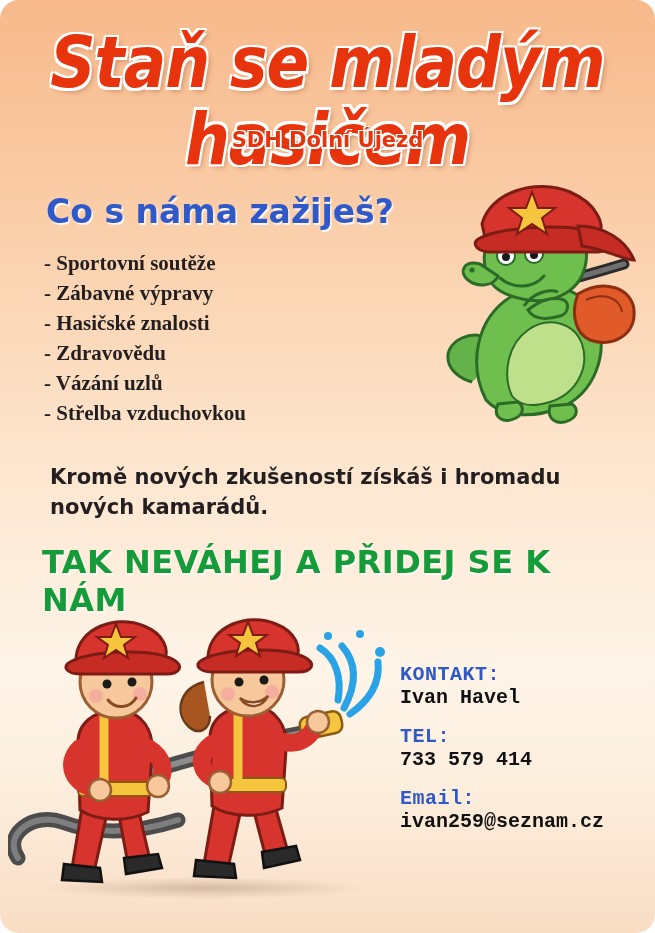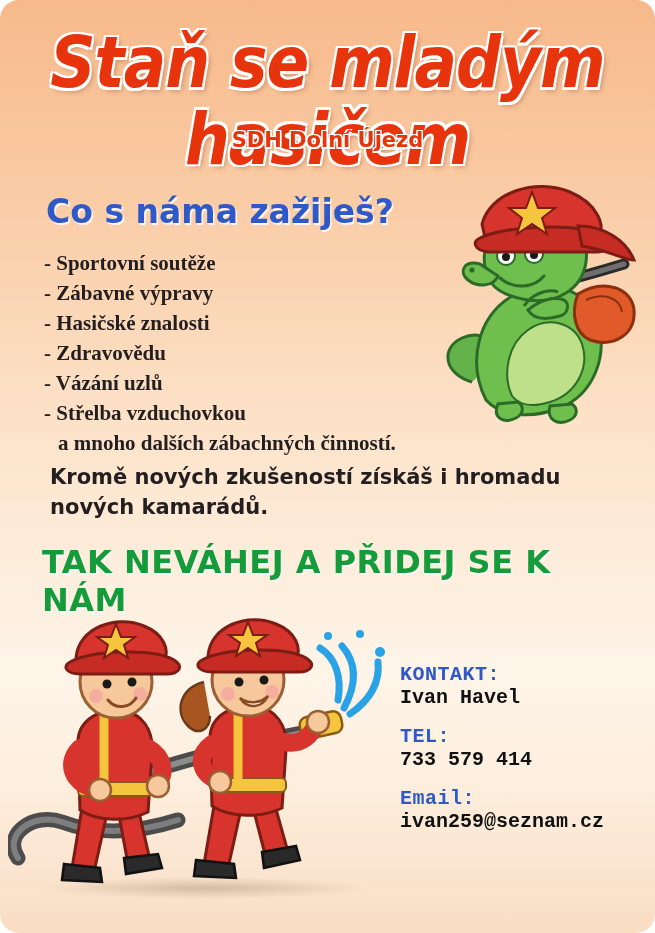--- a/index.html
+++ b/index.html
@@ -191,21 +191,20 @@
   <div class="question">Co s náma zažiješ?</div>
 
   <ul class="bullets">
     <li><span>- Sportovní soutěže</span></li>
     <li><span>- Zábavné výpravy</span></li>
     <li><span>- Hasičské znalosti</span></li>
     <li><span>- Zdravovědu</span></li>
     <li><span>- Vázání uzlů</span></li>
     <li>
       <span>- Střelba vzduchovkou</span>
-      <span class="cont">a mnoho dalších zábachných činností.</span>
     </li>
   </ul>
 
   <div class="paragraph">Kromě nových zkušeností získáš i hromadu nových kamarádů.</div>
 
   <div class="cta">TAK NEVÁHEJ A PŘIDEJ SE K NÁM</div>
 
   <div class="dragon">
     <svg viewBox="0 0 225 262" width="225" height="262" xmlns="http://www.w3.org/2000/svg">
 

